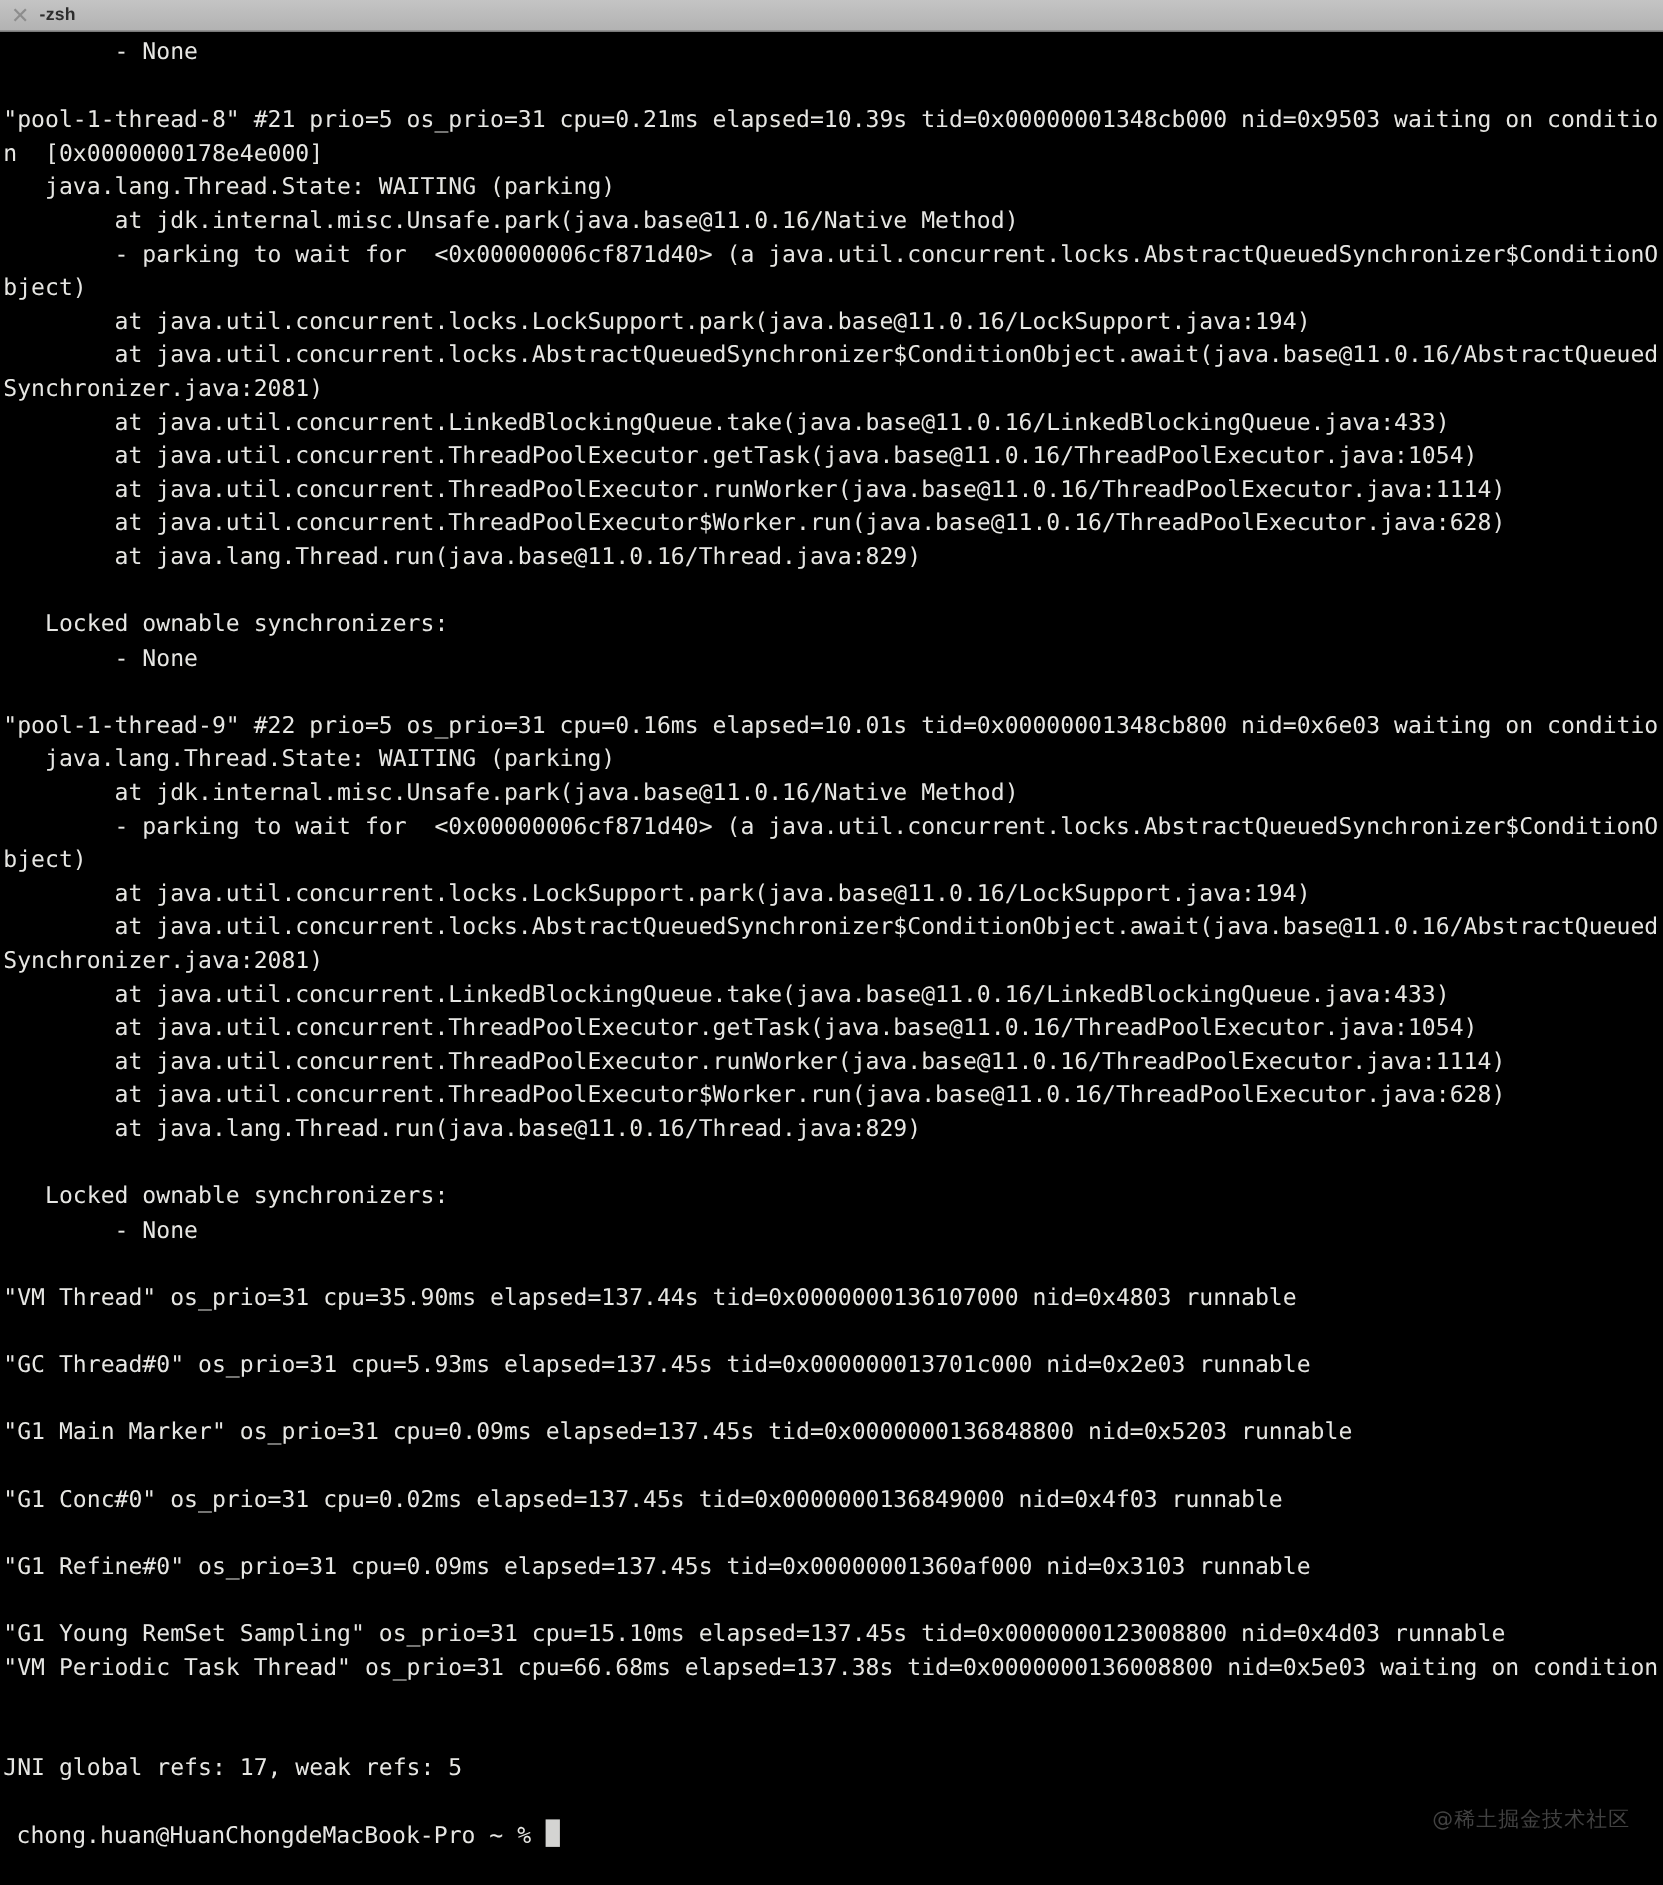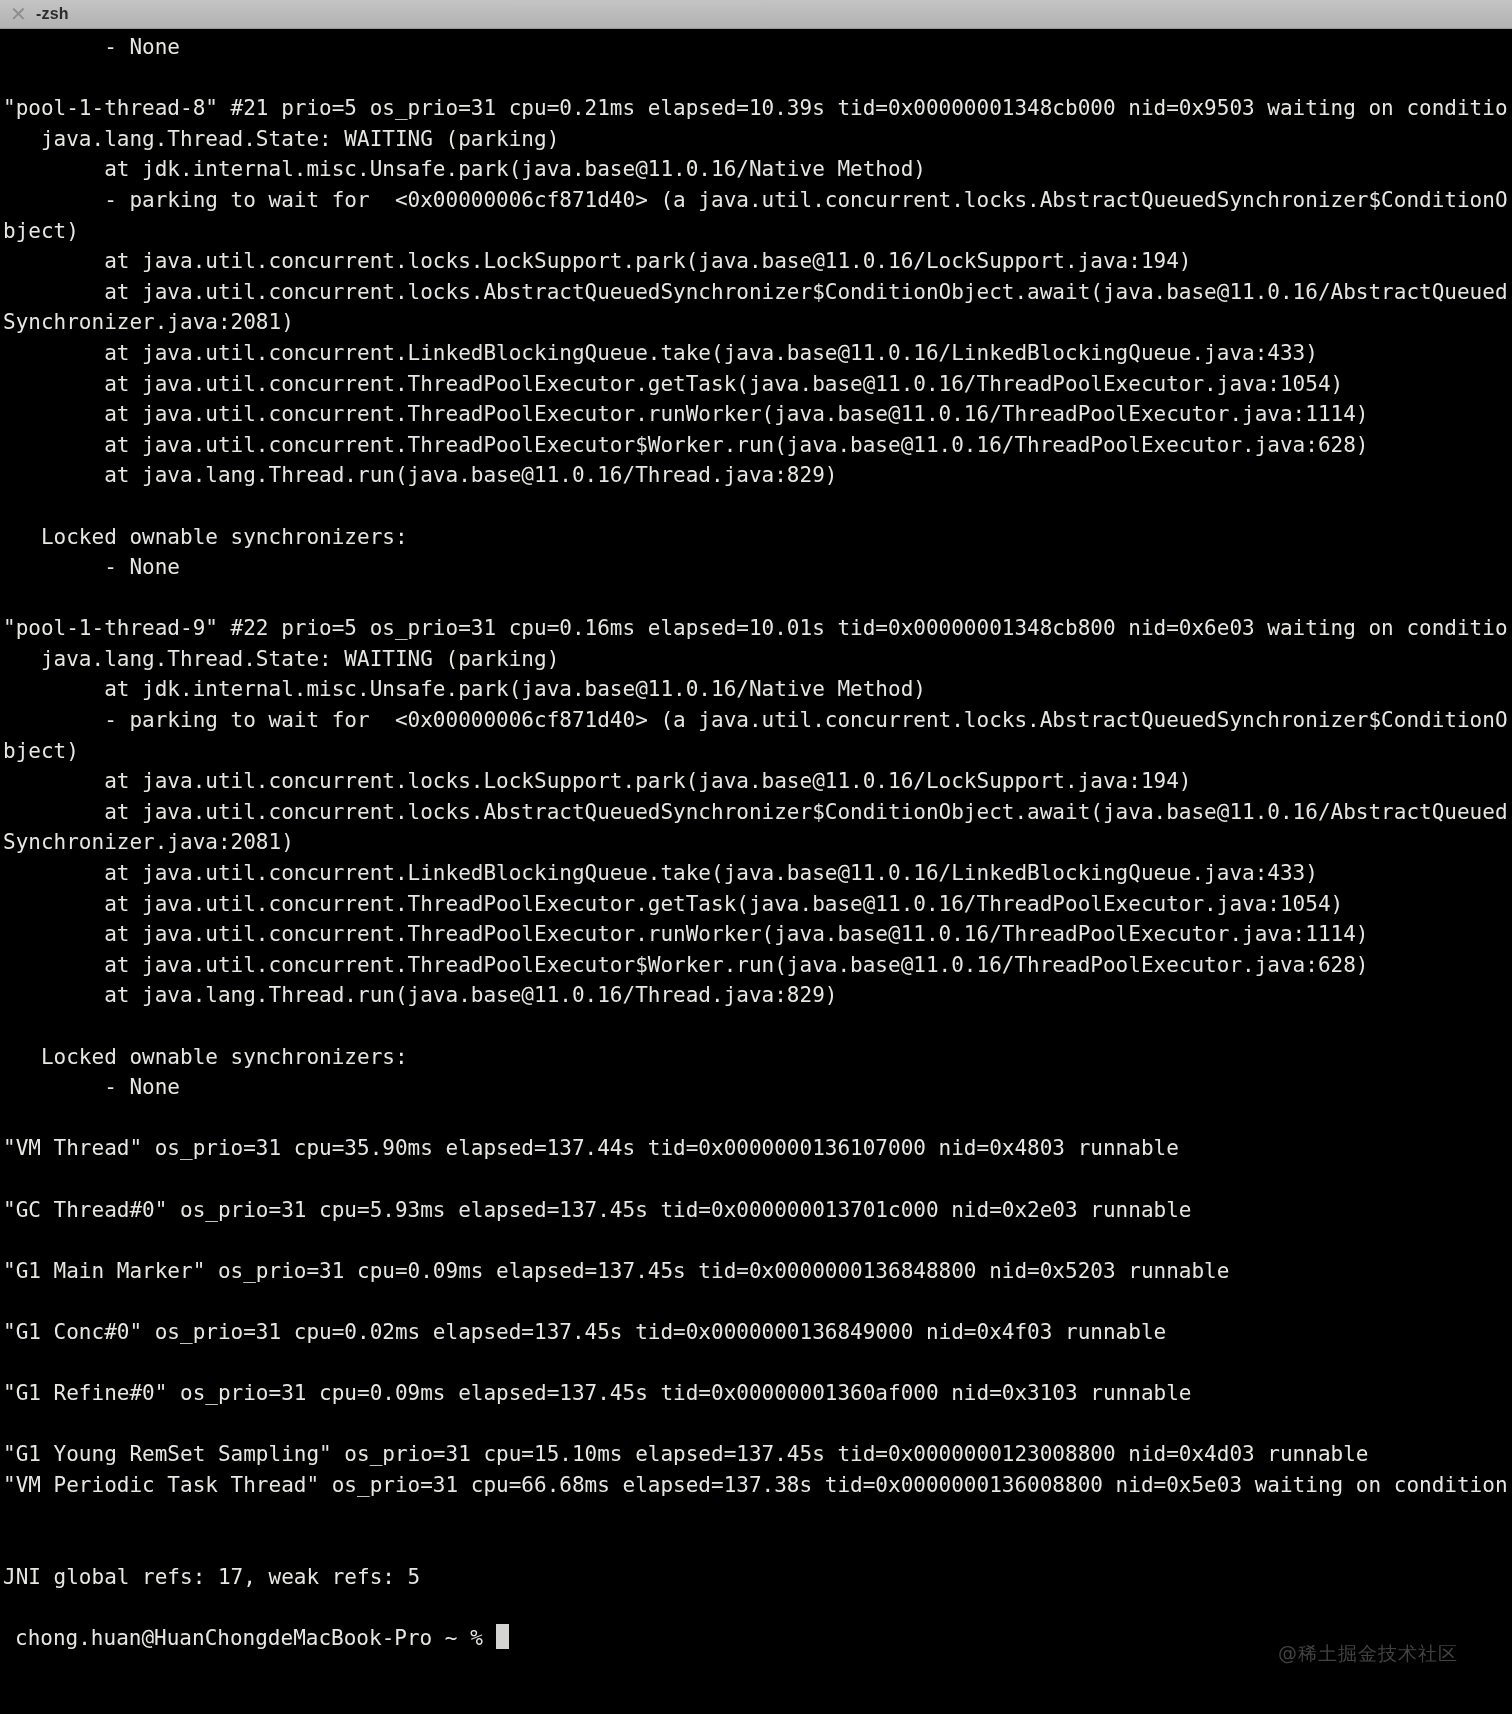--- a/index.html
+++ b/index.html
@@ -47,21 +47,21 @@
   }
   .cursor {
     display:inline-block;
     width:13px; height:25px;
     background:#d4d4d2;
     margin-left:13px;
     vertical-align:-4px;
   }
   .watermark {
     position:absolute;
-    top:1612px; right:54px;
+    top:1612px; right:30px;
     color:#424242;
     font:19px "DejaVu Sans",sans-serif;
     letter-spacing:1px;
     margin-left:20px;
   }
 </style>
 </head>
 <body>
 
 <div class="window">
@@ -70,20 +70,21 @@
     <span class="close-icon">✕</span>
     <span class="titlebar-label">-zsh</span>
   </div>
 
   <div class="terminal">
 
     <div>
         <div class="term-line">        - None</div>
         <div class="term-line">&nbsp;</div>
         <div class="term-line">"pool-1-thread-8" #21 prio=5 os_prio=31 cpu=0.21ms elapsed=10.39s tid=0x00000001348cb000 nid=0x9503 waiting on conditio</div>
+        <div class="term-line">n  [0x0000000178e4e000]</div>
         <div class="term-line">   java.lang.Thread.State: WAITING (parking)</div>
         <div class="term-line">        at jdk.internal.misc.Unsafe.park(java.base@11.0.16/Native Method)</div>
         <div class="term-line">        - parking to wait for  &lt;0x00000006cf871d40&gt; (a java.util.concurrent.locks.AbstractQueuedSynchronizer$ConditionO</div>
         <div class="term-line">bject)</div>
         <div class="term-line">        at java.util.concurrent.locks.LockSupport.park(java.base@11.0.16/LockSupport.java:194)</div>
         <div class="term-line">        at java.util.concurrent.locks.AbstractQueuedSynchronizer$ConditionObject.await(java.base@11.0.16/AbstractQueued</div>
         <div class="term-line">Synchronizer.java:2081)</div>
         <div class="term-line">        at java.util.concurrent.LinkedBlockingQueue.take(java.base@11.0.16/LinkedBlockingQueue.java:433)</div>
         <div class="term-line">        at java.util.concurrent.ThreadPoolExecutor.getTask(java.base@11.0.16/ThreadPoolExecutor.java:1054)</div>
         <div class="term-line">        at java.util.concurrent.ThreadPoolExecutor.runWorker(java.base@11.0.16/ThreadPoolExecutor.java:1114)</div>

